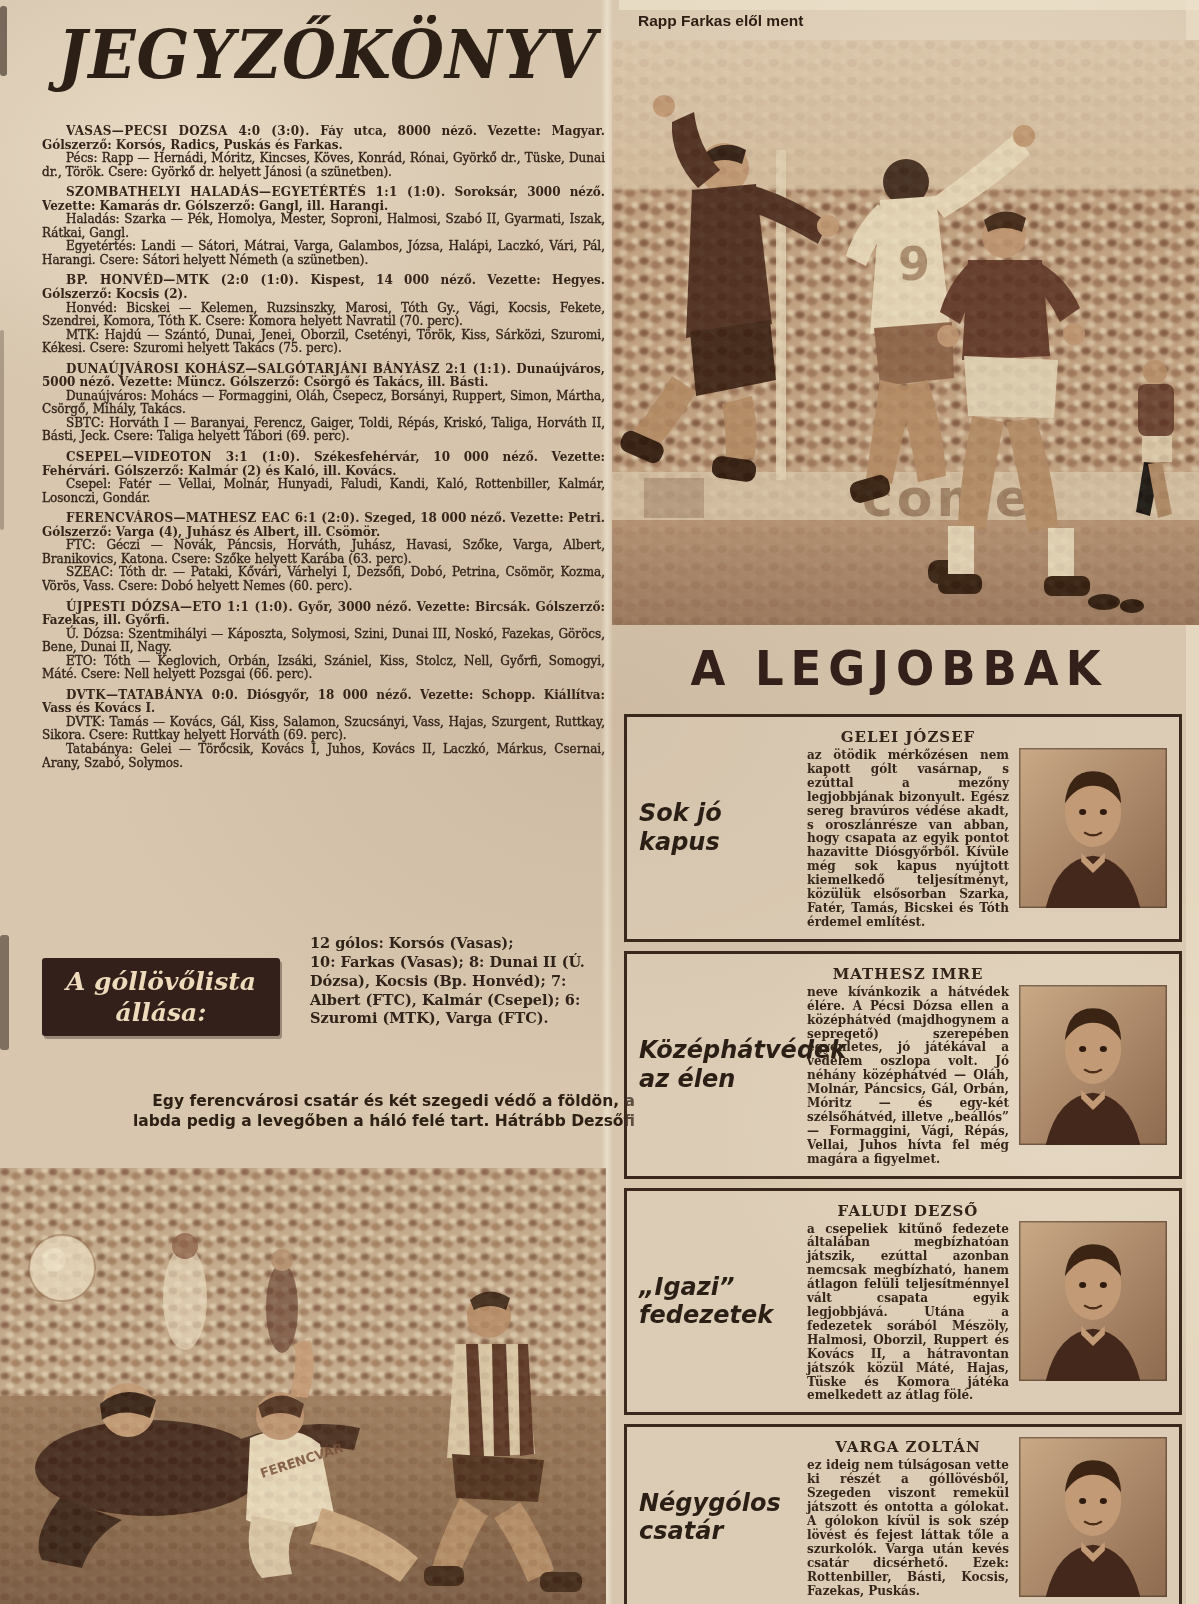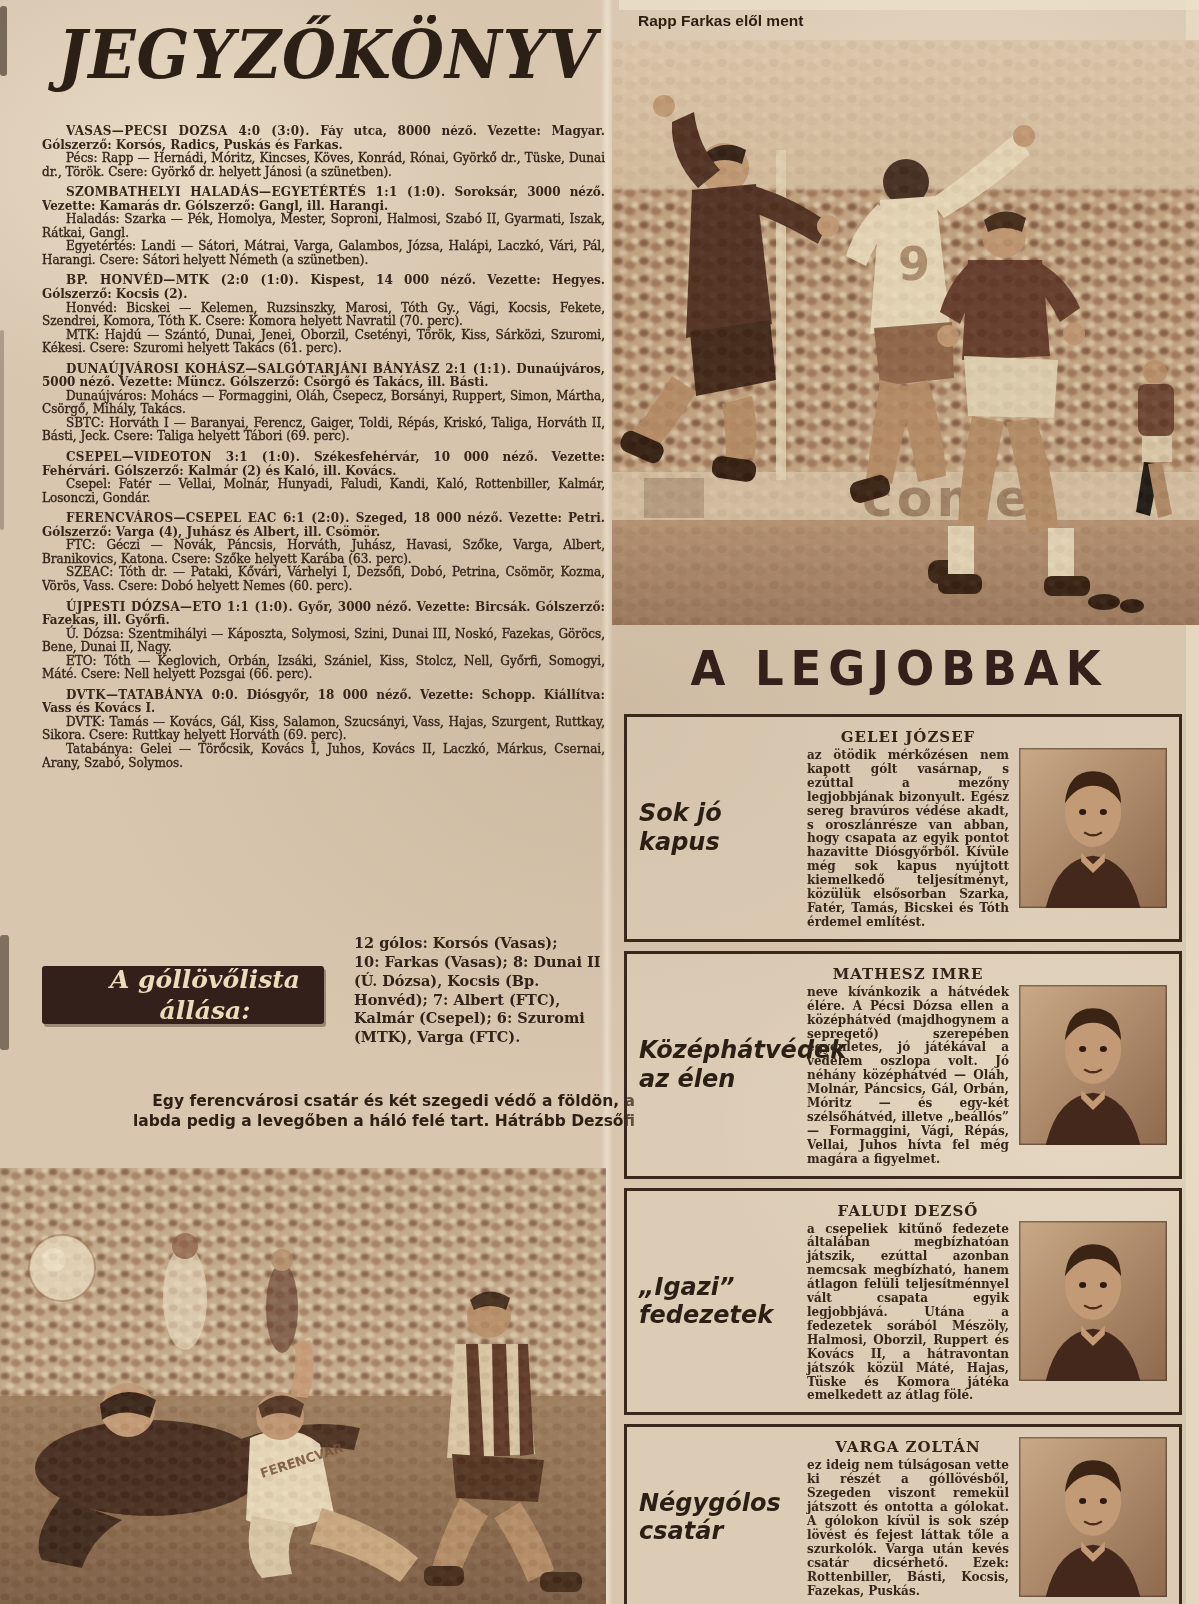--- a/index.html
+++ b/index.html
@@ -32,25 +32,25 @@
     transform:scaleY(1.08);
   }
   .reports{position:absolute;left:42px;top:112px;width:563px;height:826px;overflow:hidden;margin-top:13px;}
   .report{margin:0 0 7px 0;}
   .report p{margin:0;text-indent:24px;text-align:justify;font-size:12px;line-height:1.13;color:#35251a;font-weight:bold;}
   .report p.rep-para{font-weight:normal;color:#33241a;-webkit-text-stroke:.35px #33241a;}
   .rep-title{font-weight:bold;letter-spacing:.3px;}
 
   .scorer-row{position:absolute;left:42px;top:934px;width:563px;display:flex;}
   .scorer-box{
-    margin-top:32px;width:238px;height:58px;flex:0 0 auto;
+    margin-top:24px;width:238px;height:78px;flex:0 0 auto;
     background:#33201a;color:#eddbbc;border-radius:3px;
     display:flex;flex-direction:column;justify-content:center;align-items:center;
     font-family:"DejaVu Serif", serif;font-style:italic;font-weight:bold;
-    font-size:25px;line-height:1.25;box-shadow:2px 3px 0 rgba(40,24,16,.35);padding-left:44px;
+    font-size:25px;line-height:1.25;box-shadow:2px 3px 0 rgba(40,24,16,.35);
   }
   .scorer-text{margin-left:30px;width:290px;font-size:14.5px;line-height:1.3;font-weight:bold;color:#32231a;}
   .scorer-text p{margin:0;text-align:left;}
   .scorer-text p + p{text-indent:0;}
 
   .photo-caption{
     position:absolute;left:100px;top:1076px;width:520px;margin:15px;
     font-family:"DejaVu Sans", sans-serif;font-weight:bold;font-size:15.5px;line-height:1.3;
     text-align:right;color:#2e2014;
   }
@@ -121,21 +121,21 @@
         <p class="rep-para">Haladás: Szarka — Pék, Homolya, Mester, Soproni, Halmosi, Szabó II, Gyarmati, Iszak, Rátkai, Gangl.</p>
           <p class="rep-para">Egyetértés: Landi — Sátori, Mátrai, Varga, Galambos, Józsa, Halápi, Laczkó, Vári, Pál, Harangi. Csere: Sátori helyett Németh (a szünetben).</p>
         </div>
       </div>
 
       <div class="report">
         <p><span class="rep-title">BP. HONVÉD—MTK (2:0 (1:0).</span> <span>Kispest, 14 000 néző. Vezette: Hegyes. Gólszerző: Kocsis (2).</span></p>
         <div class="rep-paras">
 
         <p class="rep-para">Honvéd: Bicskei — Kelemen, Ruzsinszky, Marosi, Tóth Gy., Vági, Kocsis, Fekete, Szendrei, Komora, Tóth K. Csere: Komora helyett Navratil (70. perc).</p>
-          <p class="rep-para">MTK: Hajdú — Szántó, Dunai, Jenei, Oborzil, Csetényi, Török, Kiss, Sárközi, Szuromi, Kékesi. Csere: Szuromi helyett Takács (61. perc).</p>
+          <p class="rep-para">MTK: Hajdú — Szántó, Dunai, Jenei, Oborzil, Csetényi, Török, Kiss, Sárközi, Szuromi, Kékesi. Csere: Szuromi helyett Takács (75. perc).</p>
         </div>
       </div>
 
       <div class="report">
         <p><span class="rep-title">DUNAÚJVÁROSI KOHÁSZ—SALGÓTARJÁNI BÁNYÁSZ 2:1 (1:1).</span> <span>Dunaújváros, 5000 néző. Vezette: Müncz. Gólszerző: Csörgő és Takács, ill. Básti.</span></p>
         <div class="rep-paras">
 
         <p class="rep-para">Dunaújváros: Mohács — Formaggini, Oláh, Csepecz, Borsányi, Ruppert, Simon, Mártha, Csörgő, Mihály, Takács.</p>
           <p class="rep-para">SBTC: Horváth I — Baranyai, Ferencz, Gaiger, Toldi, Répás, Kriskó, Taliga, Horváth II, Básti, Jeck. Csere: Taliga helyett Tábori (69. perc).</p>
         </div>
@@ -143,21 +143,21 @@
 
       <div class="report">
         <p><span class="rep-title">CSEPEL—VIDEOTON 3:1 (1:0).</span> <span>Székesfehérvár, 10 000 néző. Vezette: Fehérvári. Gólszerző: Kalmár (2) és Kaló, ill. Kovács.</span></p>
         <div class="rep-paras">
 
         <p class="rep-para">Csepel: Fatér — Vellai, Molnár, Hunyadi, Faludi, Kandi, Kaló, Rottenbiller, Kalmár, Losonczi, Gondár.</p>
         </div>
       </div>
 
       <div class="report">
-        <p><span class="rep-title">FERENCVÁROS—CSEPEL EAC 6:1 (2:0).</span> <span>Szeged, 18 000 néző. Vezette: Petri. Gólszerző: Varga (4), Juhász és Albert, ill. Csömör.</span></p>
+        <p><span class="rep-title">FERENCVÁROS—MATHESZ EAC 6:1 (2:0).</span> <span>Szeged, 18 000 néző. Vezette: Petri. Gólszerző: Varga (4), Juhász és Albert, ill. Csömör.</span></p>
         <div class="rep-paras">
 
         <p class="rep-para">FTC: Géczi — Novák, Páncsis, Horváth, Juhász, Havasi, Szőke, Varga, Albert, Branikovics, Katona. Csere: Szőke helyett Karába (63. perc).</p>
           <p class="rep-para">SZEAC: Tóth dr. — Pataki, Kővári, Várhelyi I, Dezsőfi, Dobó, Petrina, Csömör, Kozma, Vörös, Vass. Csere: Dobó helyett Nemes (60. perc).</p>
         </div>
       </div>
 
       <div class="report">
         <p><span class="rep-title">ÚJPESTI DÓZSA—ETO 1:1 (1:0).</span> <span>Győr, 3000 néző. Vezette: Bircsák. Gólszerző: Fazekas, ill. Győrfi.</span></p>
         <div class="rep-paras">

